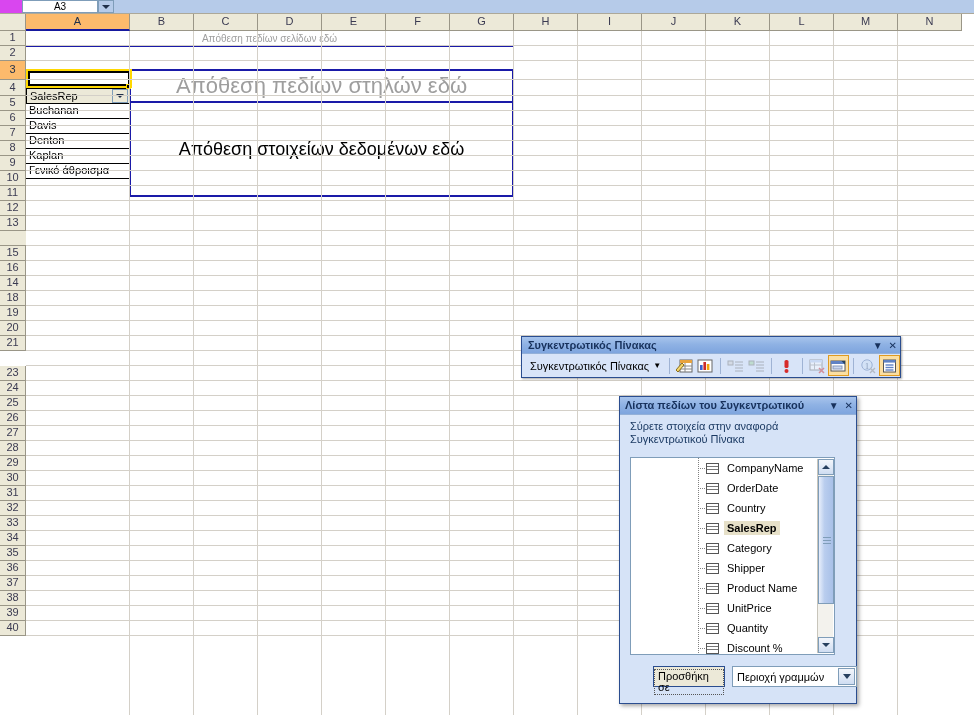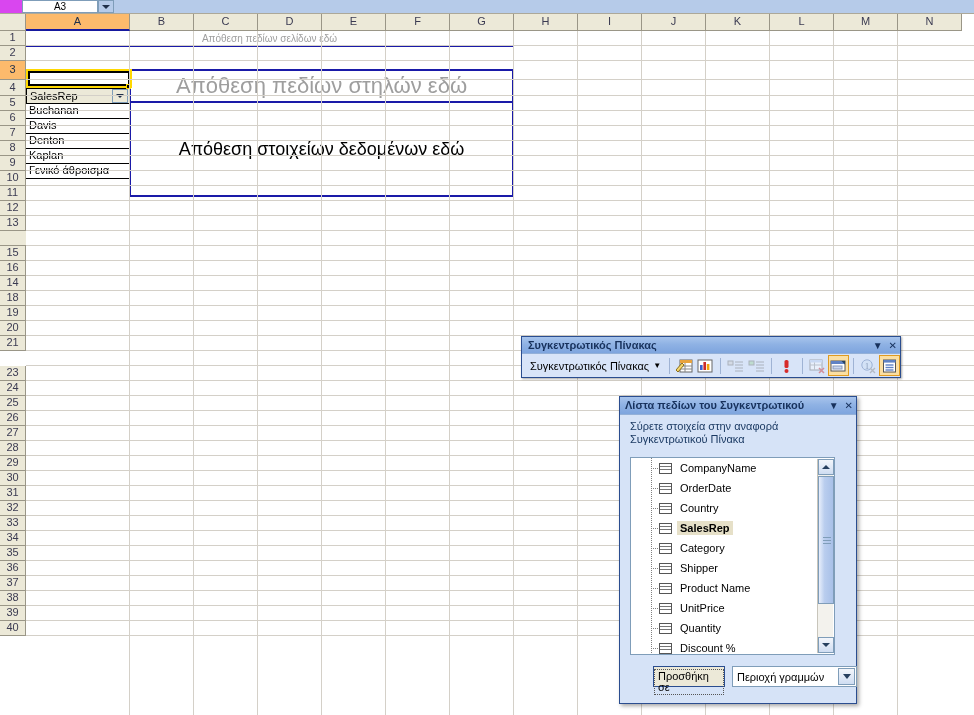--- a/index.html
+++ b/index.html
@@ -197,21 +197,21 @@
     position:absolute;left:10px;top:23px;width:215px;
     font-size:11px;color:#1b3a63;line-height:13px;
   }
   #fl-listbox{
     position:absolute;left:10px;top:60px;width:205px;height:198px;
     background:#ffffff;border:1px solid #7f9db9;box-sizing:border-box;
     overflow:hidden;
   }
   .fl-item{
     position:relative;height:20px;display:flex;align-items:center;
-    padding-left:16px;font-size:11px;color:#000;white-space:nowrap;
+    padding-left:16px;font-size:11px;color:#000;white-space:nowrap;margin-left:47px;
   }
   .fl-item .dots{
     width:12px;height:20px;flex:0 0 12px;position:relative;
   }
   .fl-item .dots:before{
     content:"";position:absolute;left:4px;top:0;bottom:0;width:1px;
     background:repeating-linear-gradient(to bottom,#808080 0 1px,transparent 1px 2px);
   }
   .fl-item .dots:after{
     content:"";position:absolute;left:4px;top:10px;width:7px;height:1px;

